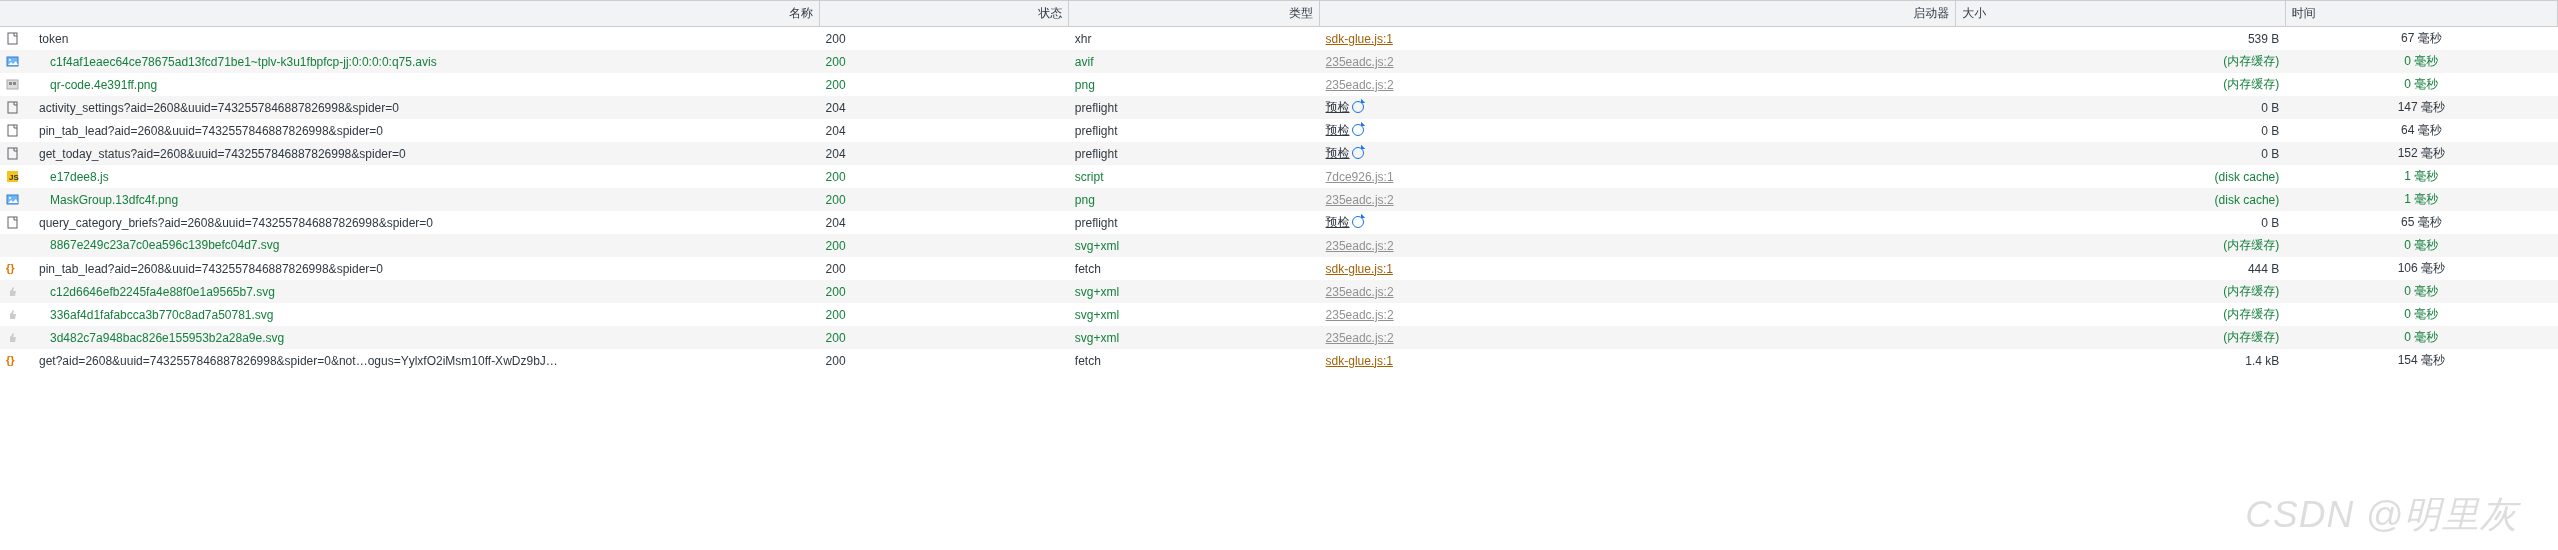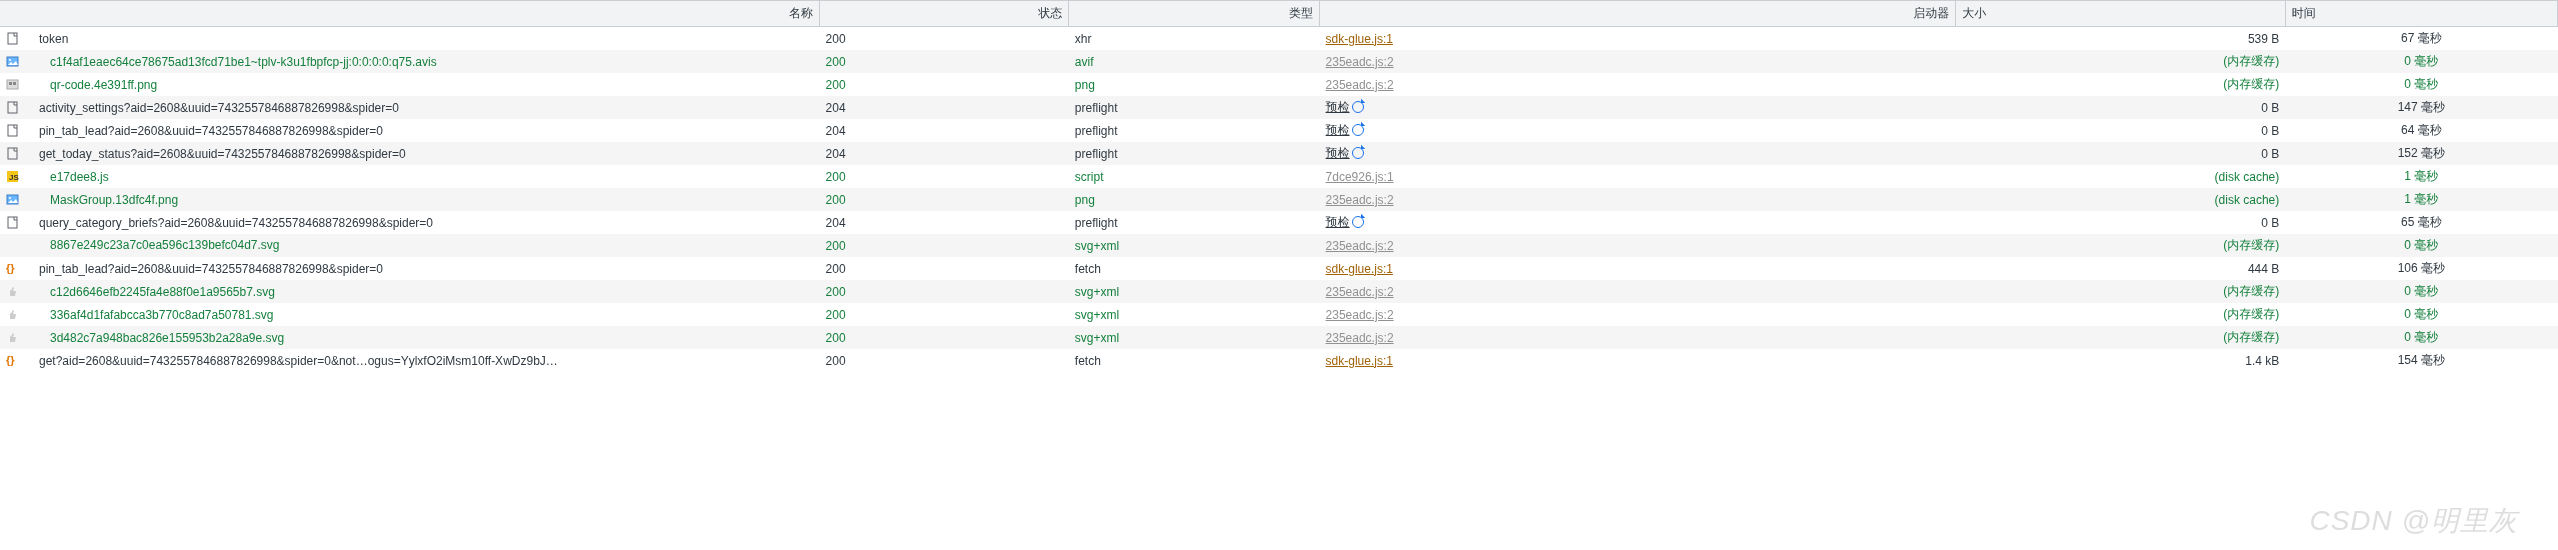--- a/index.html
+++ b/index.html
@@ -16,21 +16,21 @@
 .col-size{width:230px;}
 .col-time{width:190px;}
 .icon{display:inline-block;width:14px;height:14px;vertical-align:-2px;margin-right:19px;text-align:left;}
 .dim{color:#15803d;margin-left:11px;}
 .lnk{color:#a16207;text-decoration:underline;cursor:pointer;}
 .size-cell{text-align:right;padding-right:10px;}
 .time-cell{text-align:center;padding-right:10px;}
 .precheck{color:#303942;text-decoration:underline;cursor:pointer;}
 .refresh-ico{display:inline-block;width:12px;height:12px;border:1.5px solid #1a73e8;border-radius:50%;vertical-align:-2px;margin-left:2px;position:relative;}
 .refresh-ico::after{content:"";position:absolute;right:-1px;top:-2px;border:3px solid transparent;border-top-color:#1a73e8;transform:rotate(45deg);}
-.watermark{position:absolute;right:40px;bottom:10px;font-size:28px;color:rgba(120,120,120,.25);font-style:italic;font-family:Arial,sans-serif;pointer-events:none;letter-spacing:1px;}
+.watermark{position:absolute;right:40px;bottom:10px;font-size:37px;color:rgba(120,120,120,.25);font-style:italic;font-family:Arial,sans-serif;pointer-events:none;letter-spacing:1px;}
 </style>
 </head>
 <body>
 
 <table class="tbl">
   <colgroup>
     <col class="col-name">
       <col class="col-status">
       <col class="col-type">
       <col class="col-initiator">

